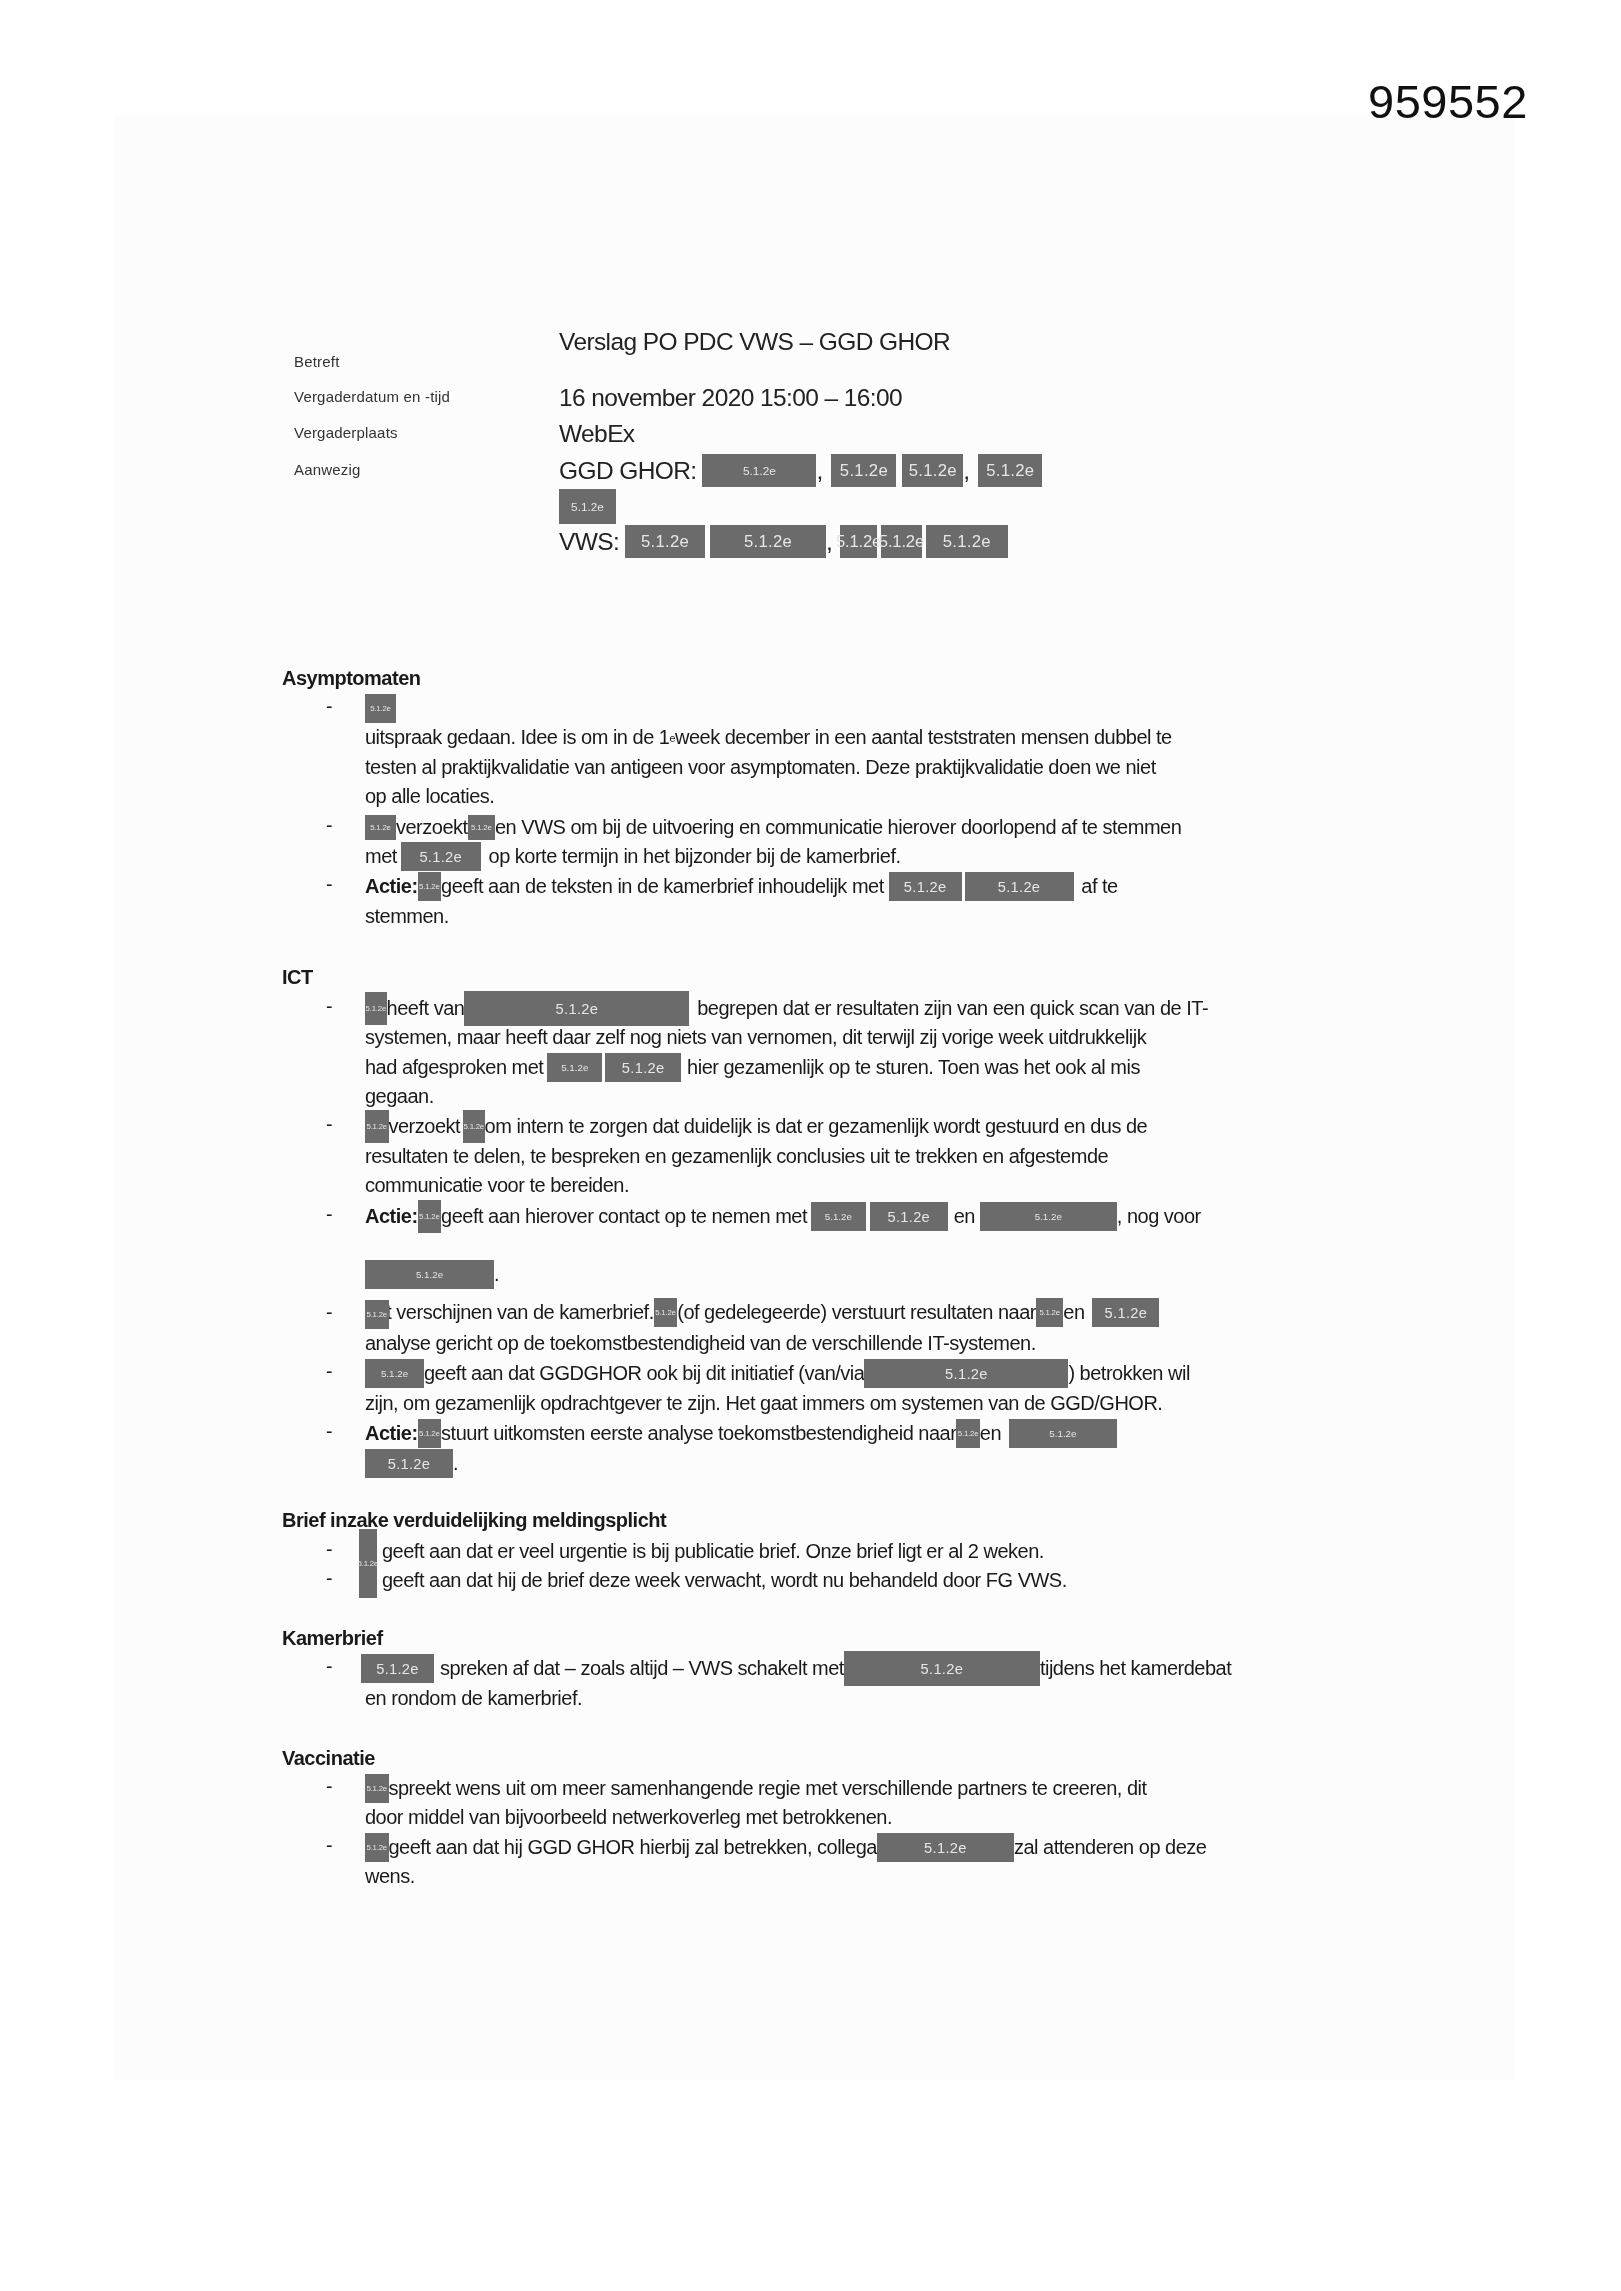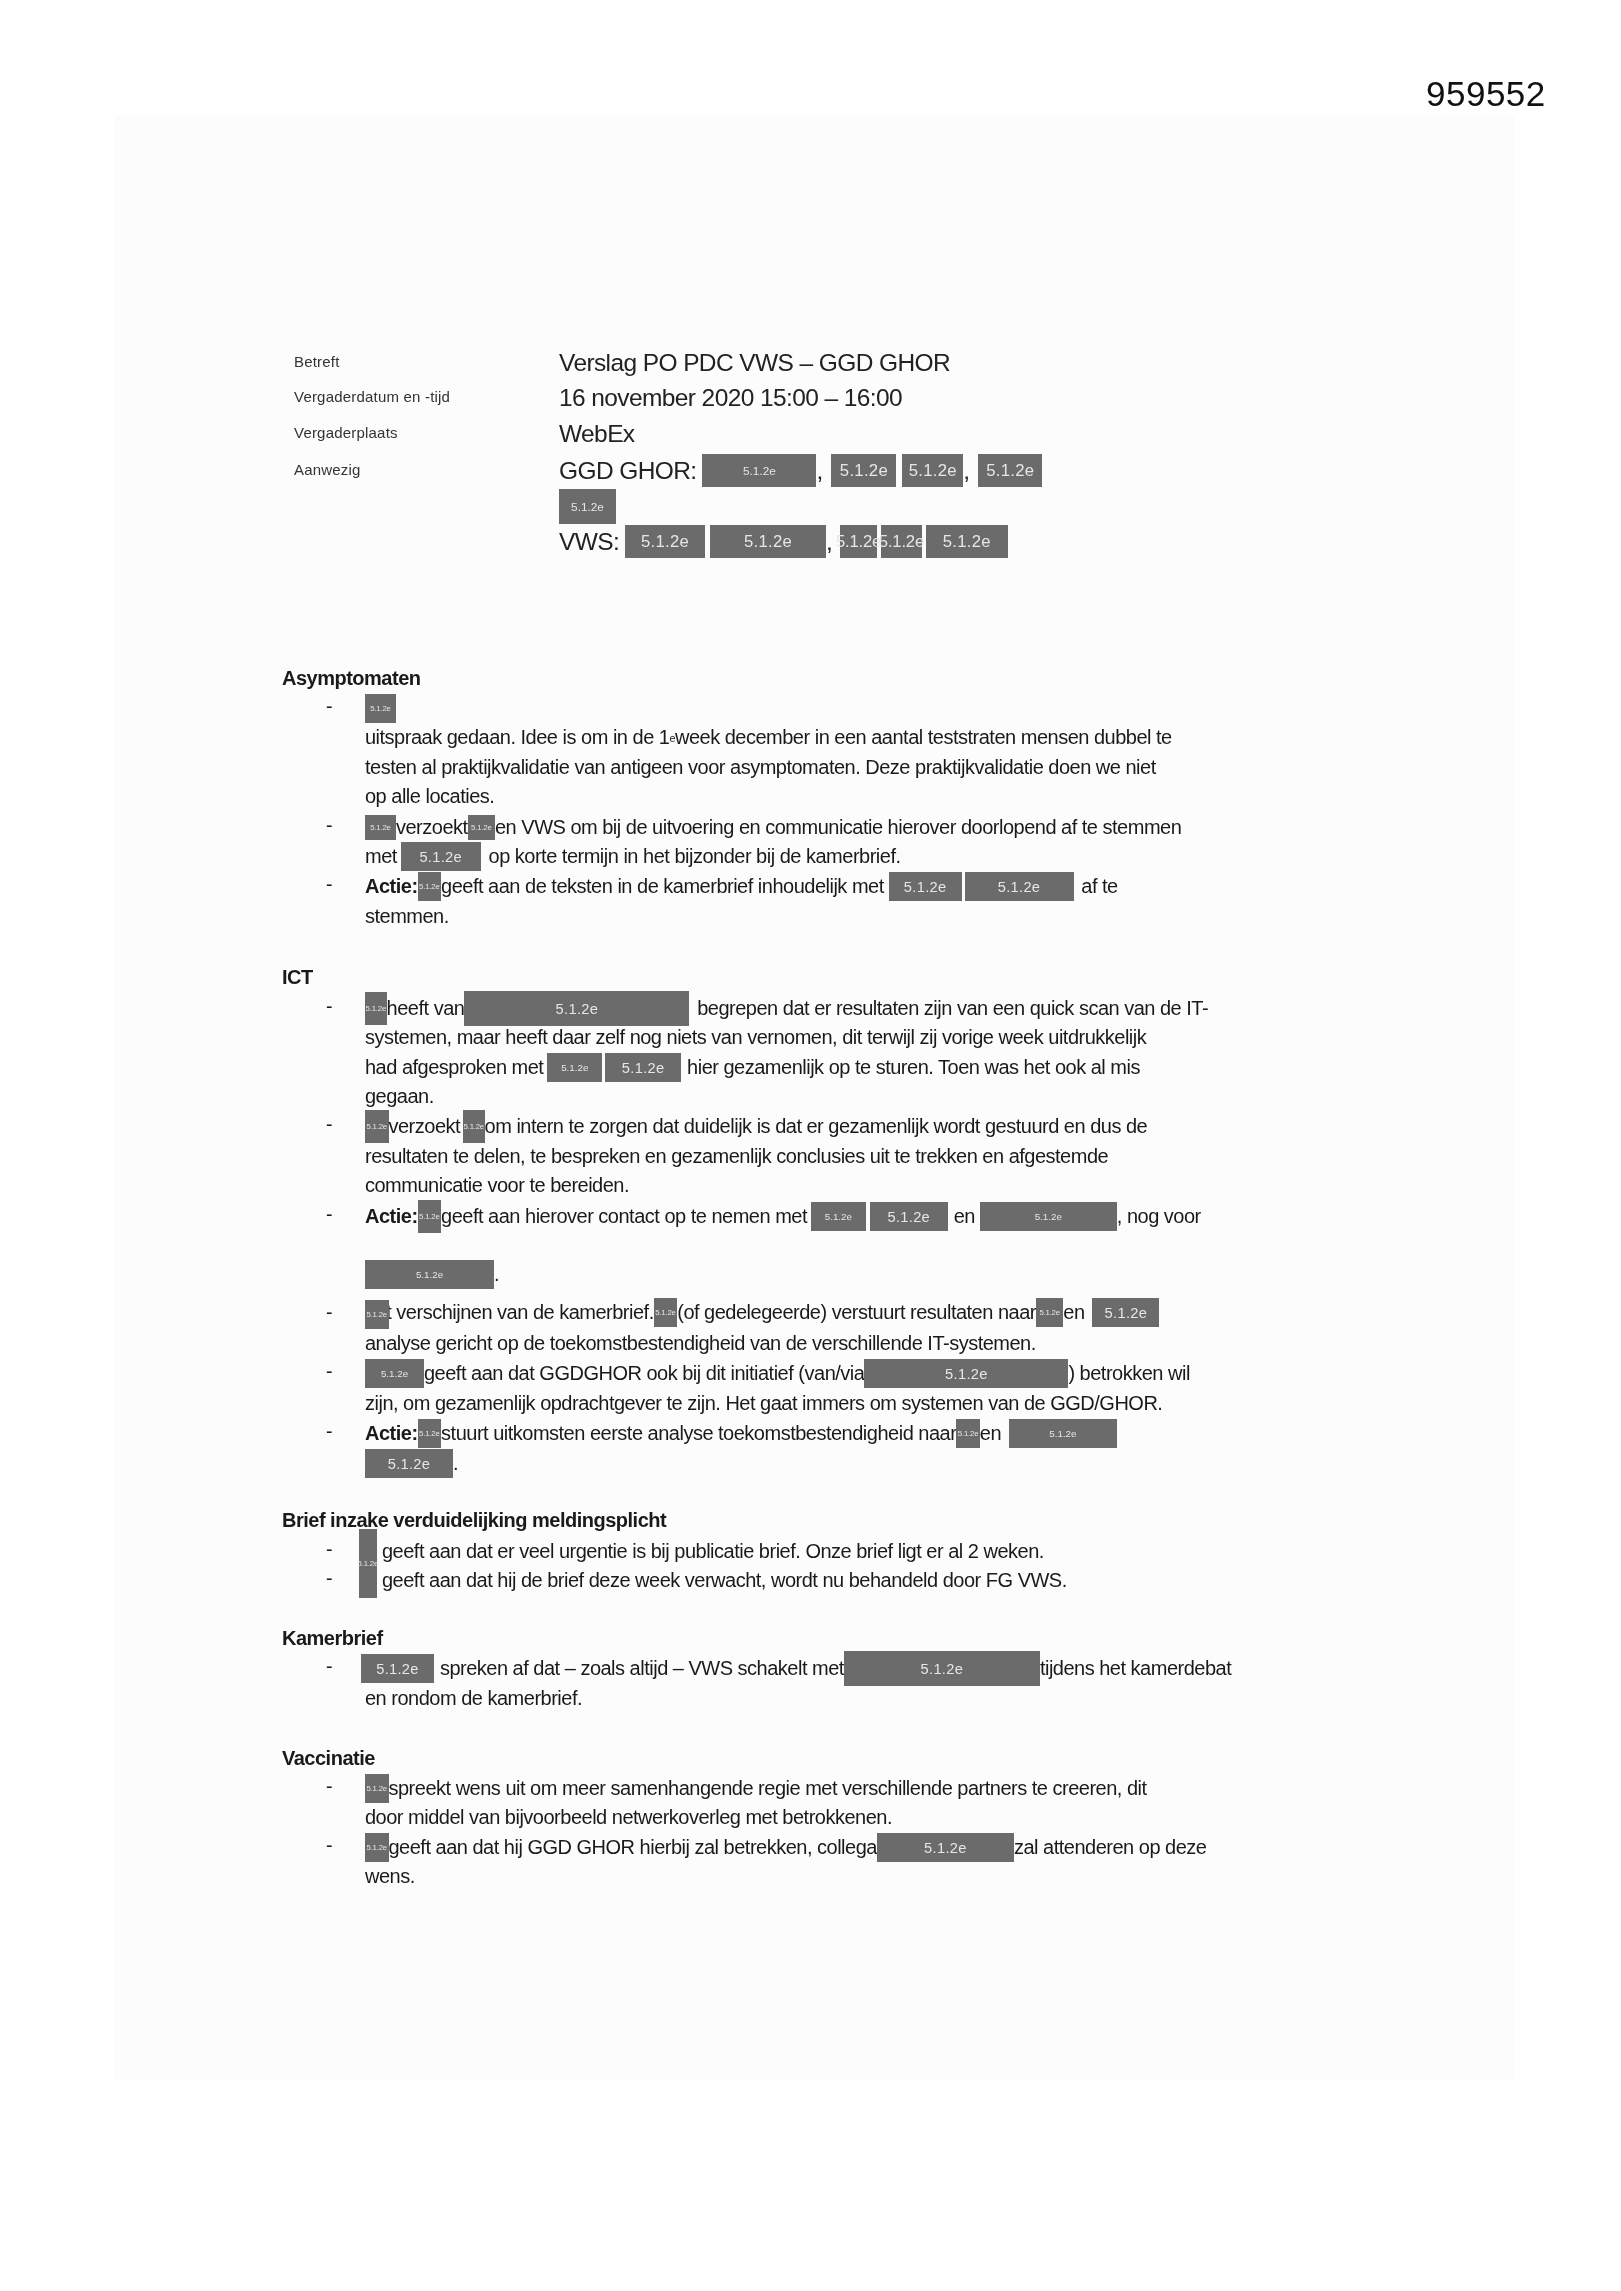--- a/index.html
+++ b/index.html
@@ -7,22 +7,22 @@
     width: 1621px; height: 2292px; position: relative; overflow: hidden;
     background: #ffffff;
     font-family: "Liberation Sans", "DejaVu Sans", sans-serif;
     color: #1a1a1a;
   }
   .page-tint {
     position: absolute; left: 115px; top: 115px; width: 1400px; height: 1965px;
     background: #fcfcfc;
   }
   .docnum {
-    position: absolute; left: 1426px; top: 74px;
-    font-size: 35px; color: #111; letter-spacing: 0.5px;
+    position: absolute; left: 1368px; top: 74px;
+    font-size: 47px; color: #111; letter-spacing: 0.5px;
   }
   .meta-label {
     position: absolute; left: 294px; font-size: 15px; color: #333;
     letter-spacing: 0.2px;
   }
   .meta-value {
     position: absolute; left: 559px; font-size: 24.5px; color: #222;
     letter-spacing: -0.6px; white-space: nowrap; display: flex; align-items: center;
   }
   .u { text-decoration-thickness: 2px; text-underline-offset: 2.9px; }
@@ -53,21 +53,21 @@
 
 <div class="page-tint"></div>
 
 <div class="docnum">959552</div>
 
 <div class="meta-label" style="top:353px">Betreft</div>
 <div class="meta-label" style="top:388px">Vergaderdatum en -tijd</div>
 <div class="meta-label" style="top:424px">Vergaderplaats</div>
 <div class="meta-label" style="top:461px">Aanwezig</div>
 
-<div class="meta-value" style="top:349px">Verslag PO PDC VWS – GGD GHOR</div>
+<div class="meta-value" style="top:328px">Verslag PO PDC VWS – GGD GHOR</div>
 <div class="meta-value" style="top:384px">16 november 2020 15:00 – 16:00</div>
 <div class="meta-value" style="top:420px">WebEx</div>
 
 <div class="meta-value" style="top:454px">
   <span class="u">GGD GHOR:</span>
   <span class="sp" style="width:5.9px"></span>
   <span class="r s" style="width:114px">5.1.2e</span>
   <span>,</span>
     <span class="sp" style="width:8.8px"></span>
   <span class="r" style="width:65px">5.1.2e</span>

